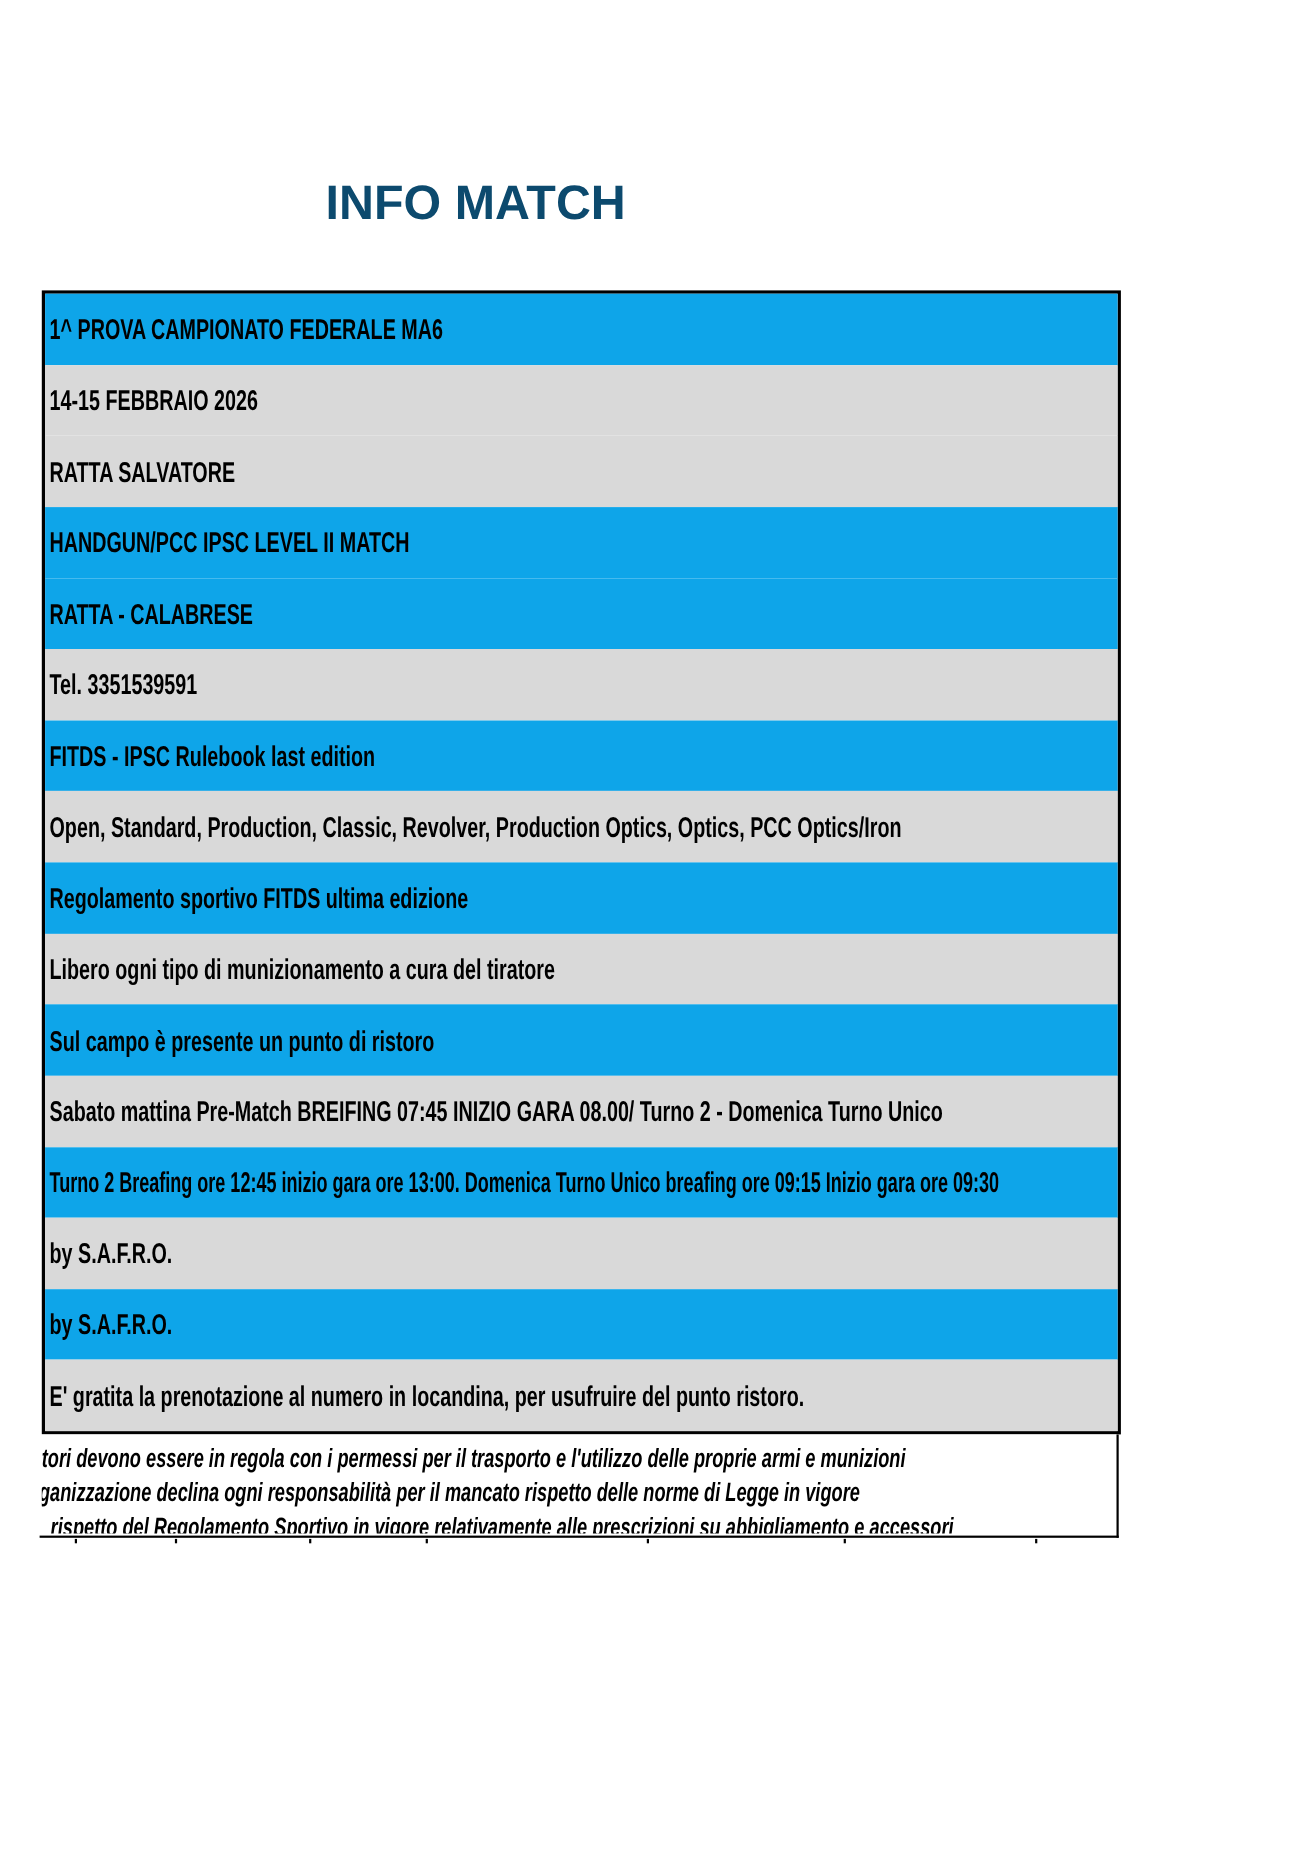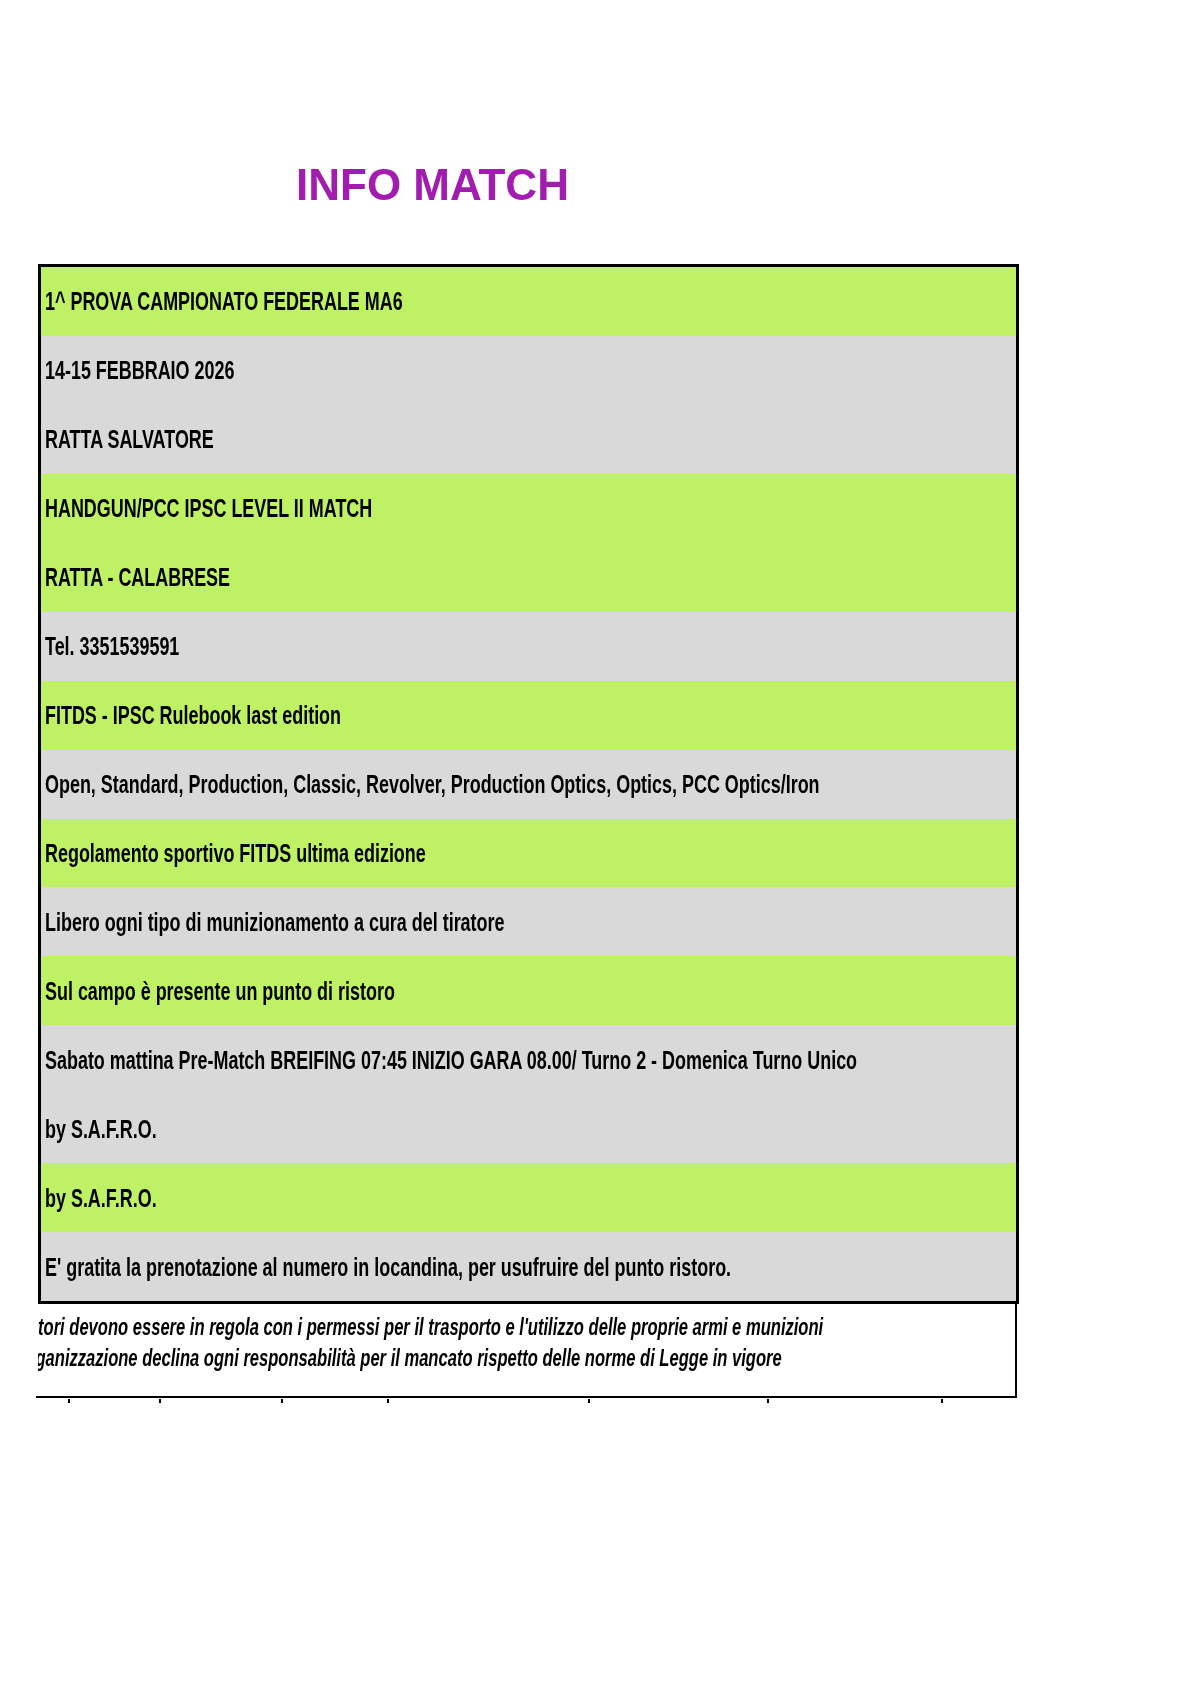--- a/index.html
+++ b/index.html
@@ -12,40 +12,40 @@
     font-family: "Liberation Sans", sans-serif;
     color: #000000;
   }
   .title {
     position: absolute;
     left: 296px;
     top: 160px;
     font-size: 44px;
     font-weight: bold;
     white-space: pre;
-    color: #a21caf;
+    color: #0c4a6e;
   }
   .info-table {
     position: absolute;
     left: 38px;
     top: 264px;
     width: 975px;
     height: 1034px;
     border: 3px solid #000000;
     display: flex;
     flex-direction: column;
     background: #ffffff;
   }
   .row {
     flex: 1 1 0;
     display: flex;
     align-items: center;
     padding-left: 4px;
     overflow: hidden;
-    background: #bef264;
+    background: #0ea5e9;
   }
   .row.shaded { background: #d9d9d9; }
   .cell-text {
     font-size: 26px;
     font-weight: bold;
     white-space: pre;
     transform: scaleX(0.69);
     transform-origin: 0 50%;
     line-height: 1;
   }
@@ -132,39 +132,45 @@
   </div>
       <div class="row shaded">
     <span class="cell-text">Libero ogni tipo di munizionamento a cura del tiratore</span>
   </div>
       <div class="row">
     <span class="cell-text">Sul campo è presente un punto di ristoro</span>
   </div>
       <div class="row shaded">
     <span class="cell-text">Sabato mattina Pre-Match BREIFING 07:45 INIZIO GARA 08.00/ Turno 2 - Domenica Turno Unico</span>
   </div>
+      <div class="row tight">
+    <span class="cell-text">Turno 2 Breafing ore 12:45 inizio gara ore 13:00. Domenica Turno Unico breafing ore 09:15 Inizio gara ore 09:30</span>
+  </div>
       <div class="row shaded">
     <span class="cell-text">by S.A.F.R.O.</span>
   </div>
       <div class="row">
     <span class="cell-text">by S.A.F.R.O.</span>
   </div>
       <div class="row shaded">
     <span class="cell-text">E' gratita la prenotazione al numero in locandina, per usufruire del punto ristoro.</span>
   </div>
     </div>
 
   <div class="footer-block">
     <div class="footer-inner">
         <div class="footer-line">
     <span class="cell-text">tori devono essere in regola con i permessi per il trasporto e l'utilizzo delle proprie armi e munizioni</span>
   </div>
         <div class="footer-line clip-r">
     <span class="cell-text">rganizzazione declina ogni responsabilità per il mancato rispetto delle norme di Legge in vigore</span>
   </div>
+        <div class="footer-line indent">
+    <span class="cell-text">rispetto del Regolamento Sportivo in vigore relativamente alle prescrizioni su abbigliamento e accessori</span>
+  </div>
       </div>
   </div>
 
 <div class="col-tick" style="left: 68px;"></div>
     <div class="col-tick" style="left: 159px;"></div>
     <div class="col-tick" style="left: 281px;"></div>
     <div class="col-tick" style="left: 387px;"></div>
     <div class="col-tick" style="left: 588px;"></div>
     <div class="col-tick" style="left: 767px;"></div>
     <div class="col-tick" style="left: 941px;"></div>

